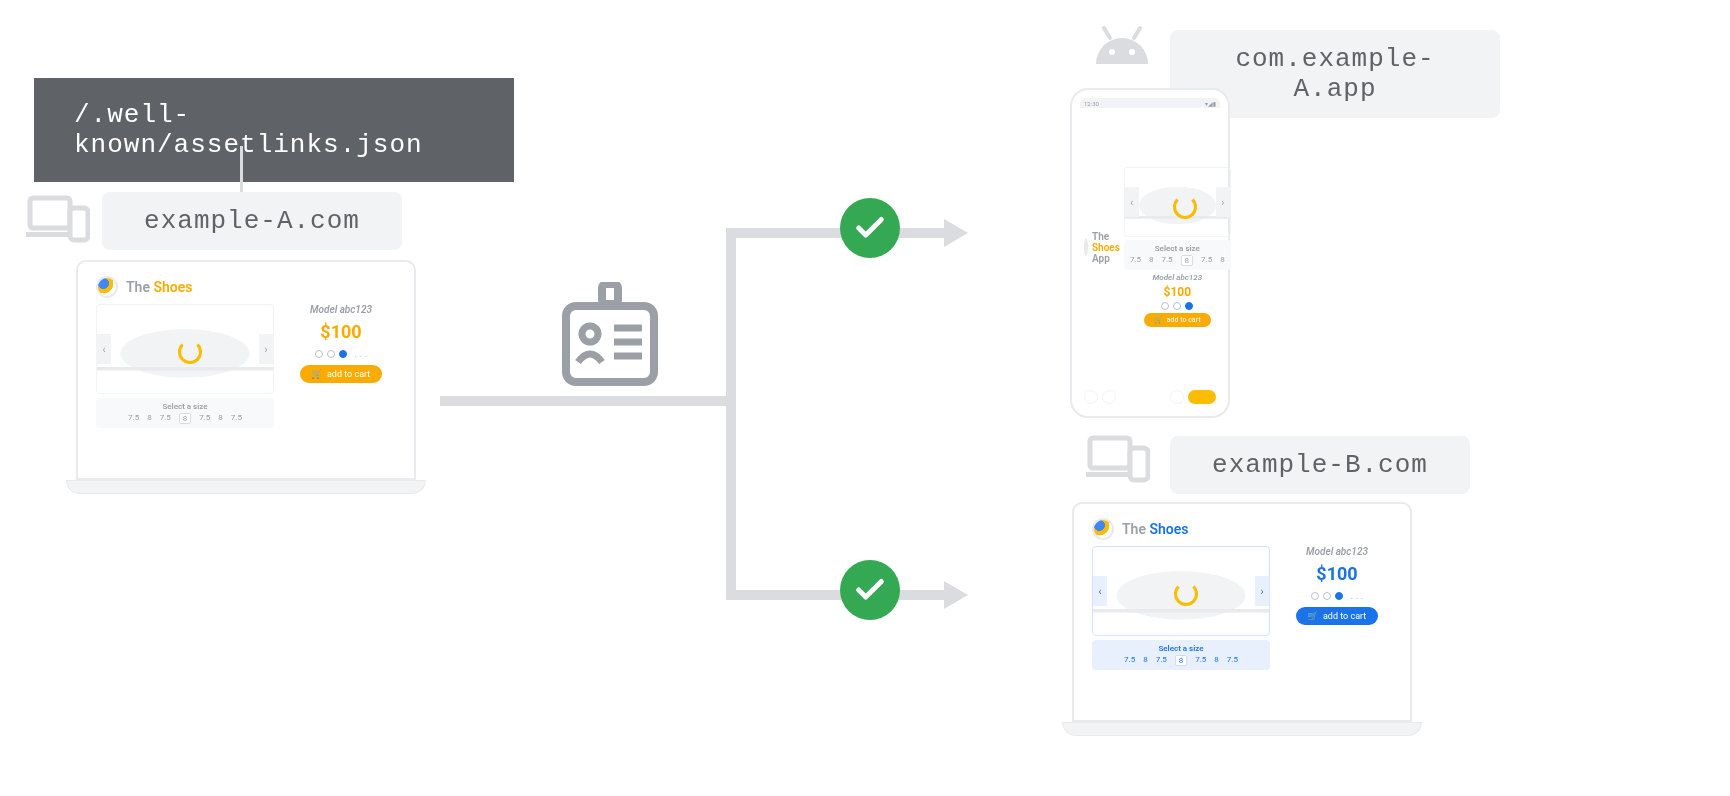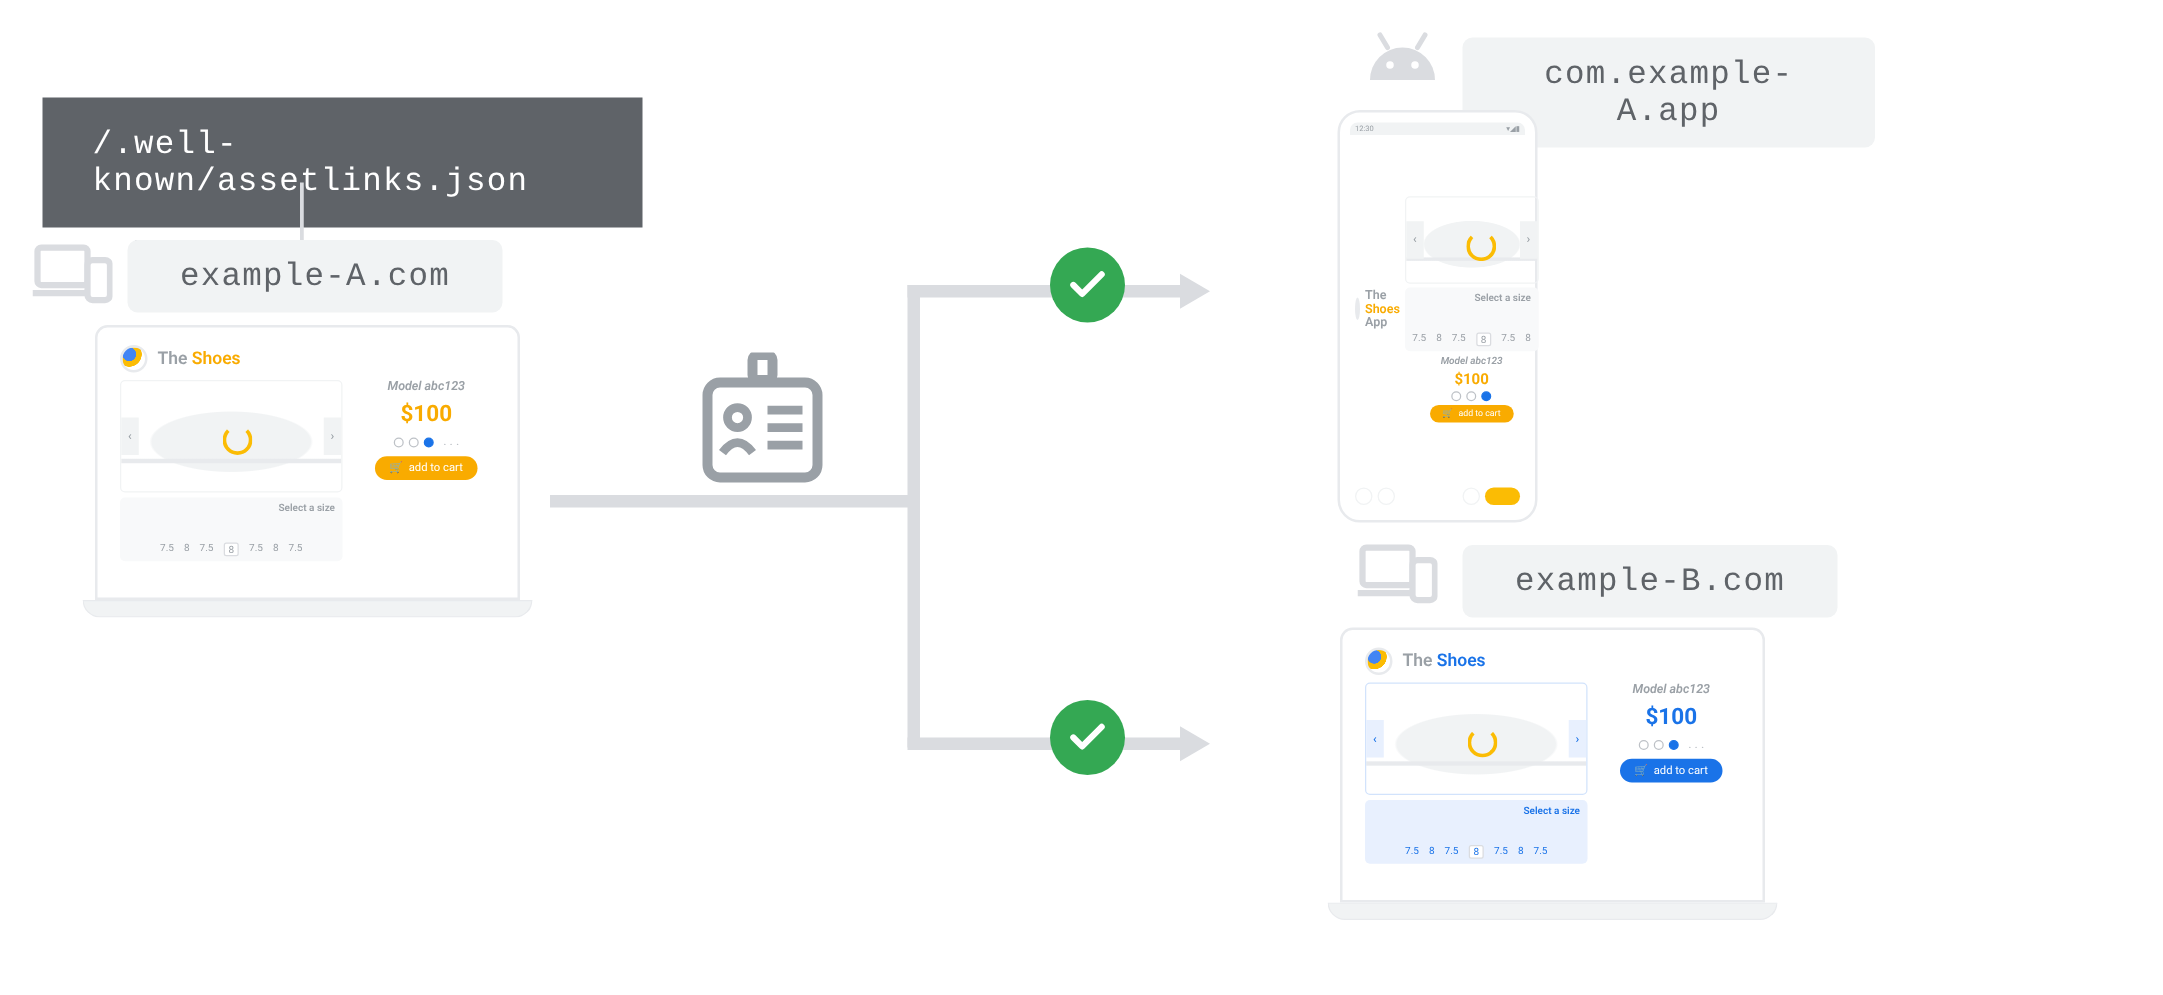--- a/index.html
+++ b/index.html
@@ -170,25 +170,25 @@
     position: absolute; top: 50%; transform: translateY(-50%);
     width: 14px; height: 30px; background: #f1f3f4;
     display: flex; align-items: center; justify-content: center;
     font-size: 10px; color: #9aa0a6;
   }
   .shoe-nav.l { left: 0; }
   .shoe-nav.r { right: 0; }
 
   .size-bar {
     background: #f8f9fa; border-radius: 4px;
-    padding: 4px 6px; text-align: right;
+    padding: 4px 6px; text-align: center;
   }
   .size-bar .lbl { font-size: 8px; color: #9aa0a6; font-weight: 600; }
   .size-row { display: flex; justify-content: center; gap: 8px; margin-top: 2px; }
-  .size-row span { font-size: 8px; color: #9aa0a6; margin-top: 21px; }
+  .size-row span { font-size: 8px; color: #9aa0a6; }
   .size-row .sel { background: #fff; border: 1px solid #dadce0; padding: 0 3px; border-radius: 2px; }
 
   .buy-pane { width: 110px; display: flex; flex-direction: column; align-items: center; gap: 6px; }
   .model { font-size: 10px; color: #9aa0a6; font-weight: 600; font-style: italic; }
   .price { font-size: 18px; font-weight: 700; }
   .price.orange { color: #f9ab00; }
   .price.blue   { color: #1a73e8; }
   .dots { display: flex; gap: 4px; align-items: center; }
   .dots i { width: 8px; height: 8px; border-radius: 50%; border: 1px solid #bdc1c6; display: inline-block; }
   .dots i.fill-b { background: #1a73e8; border-color: #1a73e8; }

